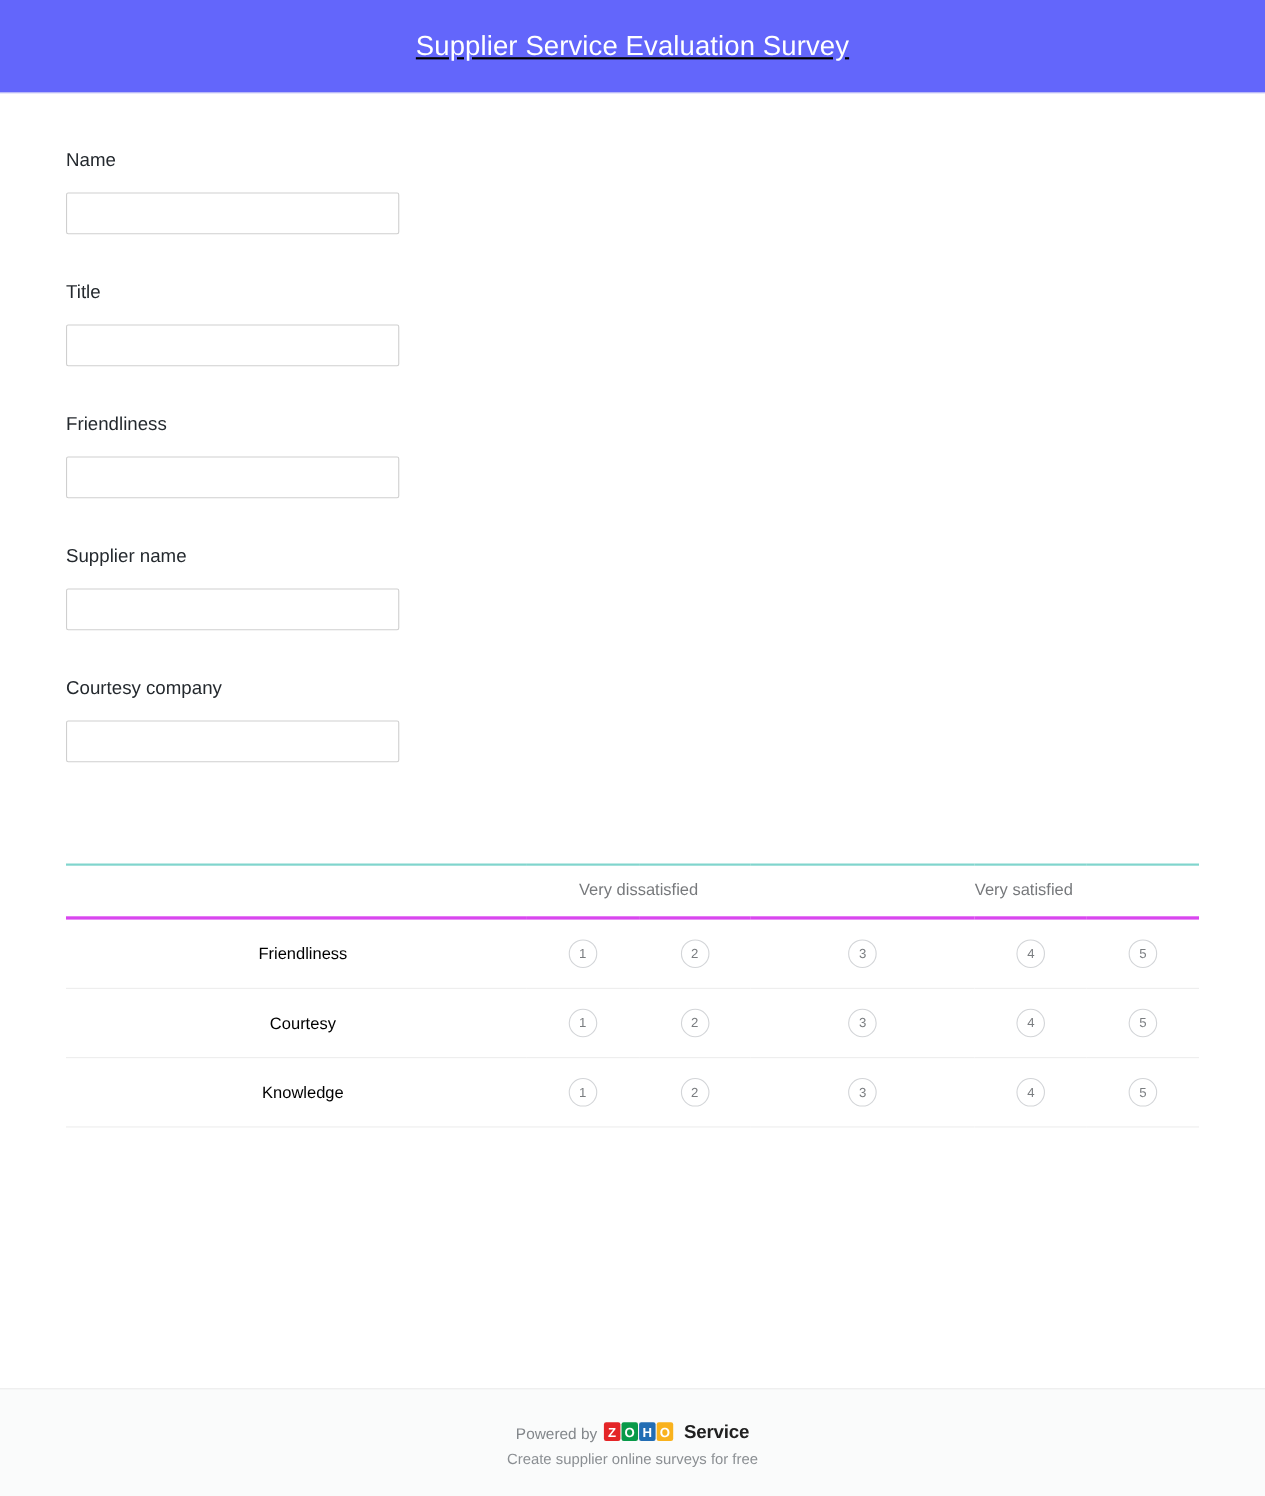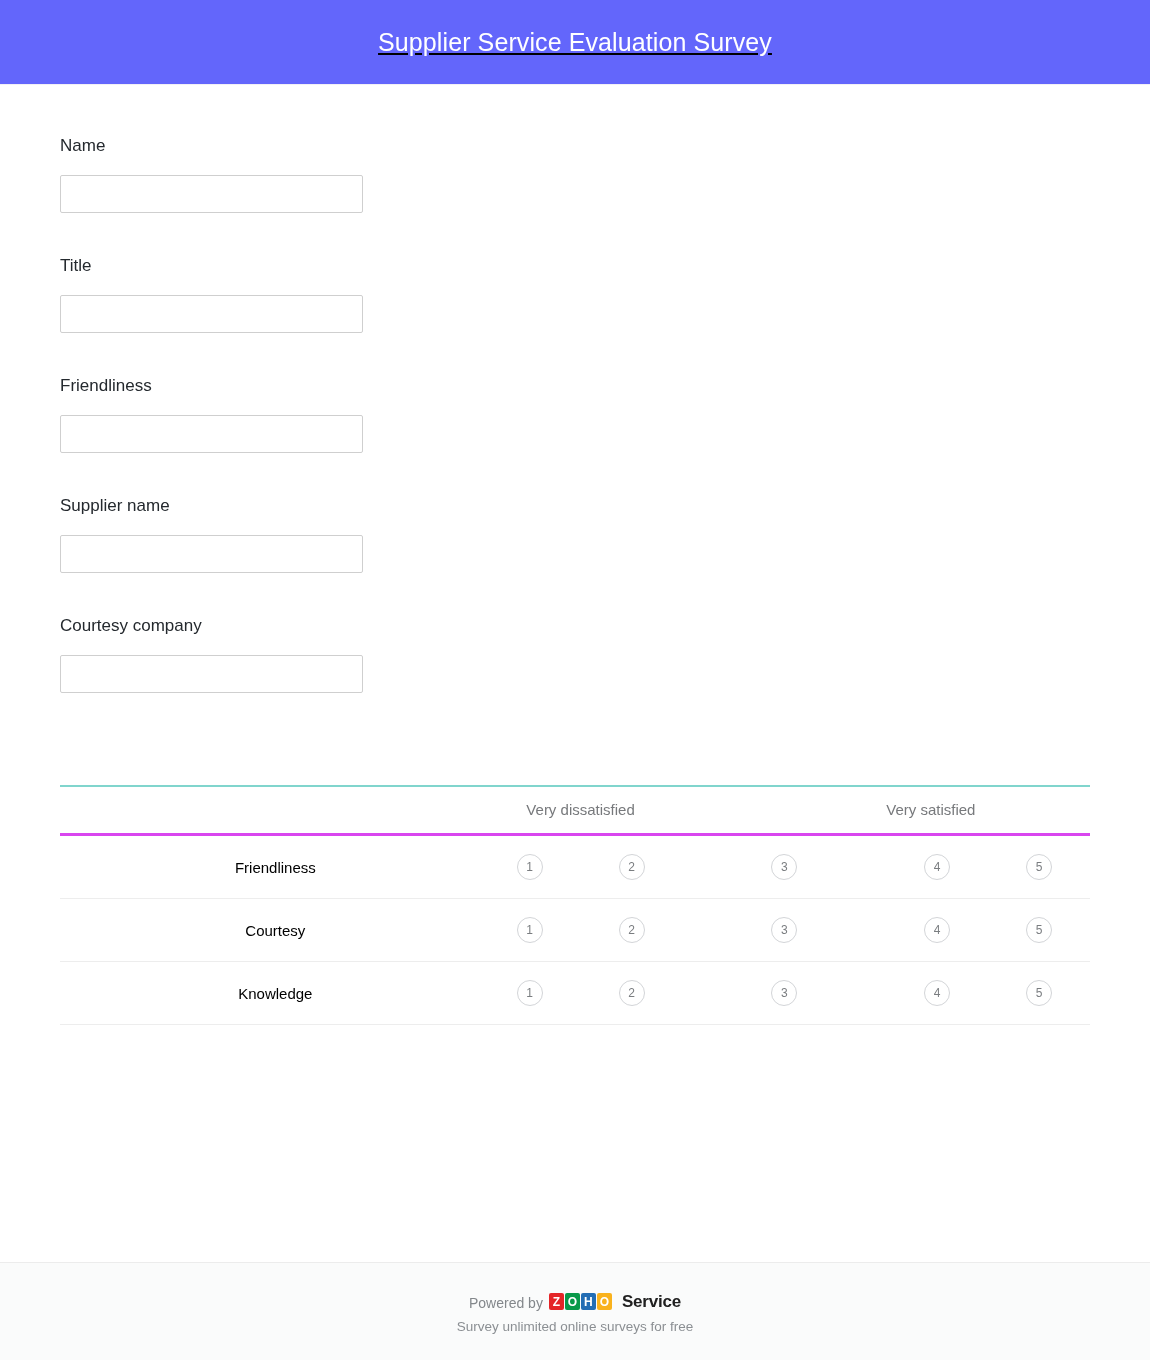--- a/index.html
+++ b/index.html
@@ -277,16 +277,16 @@
     <div class="powered-line">
       <span class="powered-by-text">Powered by</span>
       <span class="zoho-logo" id="zoho-logo">
           <span class="zoho-tile" style="background: rgb(228, 37, 39);">Z</span>
           <span class="zoho-tile" style="background: rgb(8, 153, 73);">O</span>
           <span class="zoho-tile" style="background: rgb(34, 109, 180);">H</span>
           <span class="zoho-tile" style="background: rgb(249, 178, 29);">O</span>
         </span>
       <span class="zoho-word">Service</span>
     </div>
-    <div class="footer-sub">Survey unlimited online surveys for free</div>
+    <div class="footer-sub">Create supplier online surveys for free</div>
   </div>
 
 </div>
 
 </body></html>

